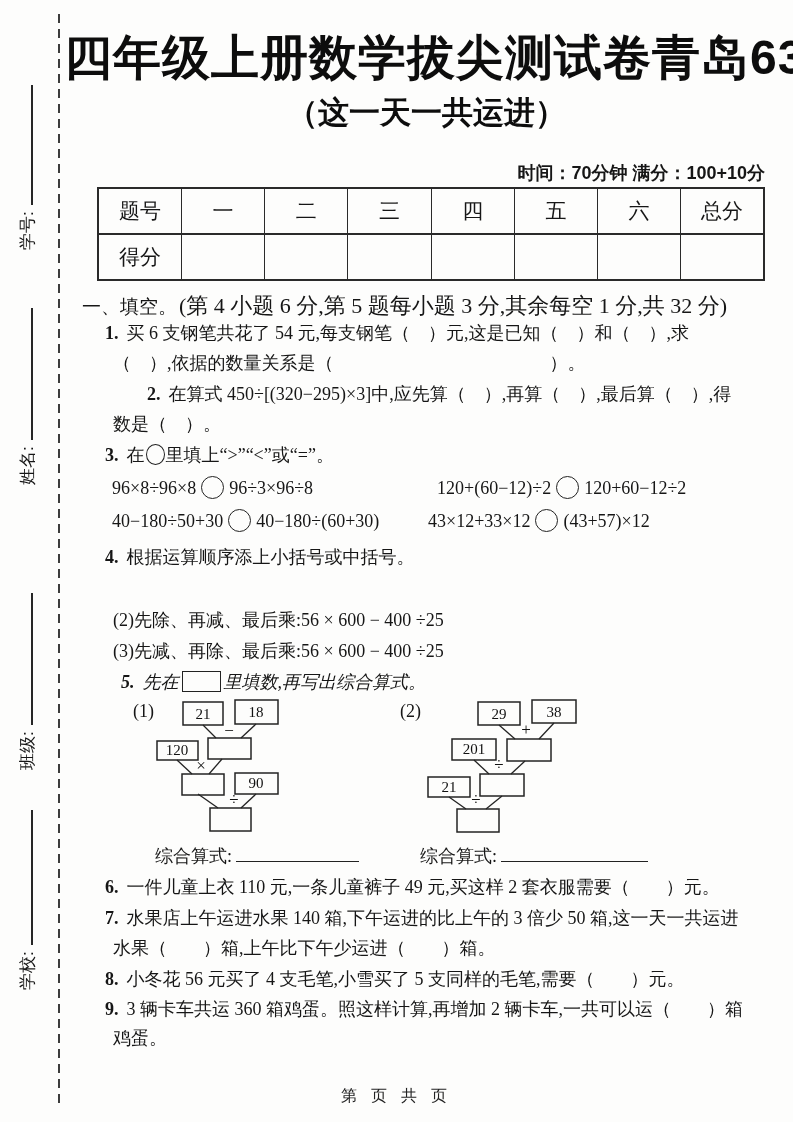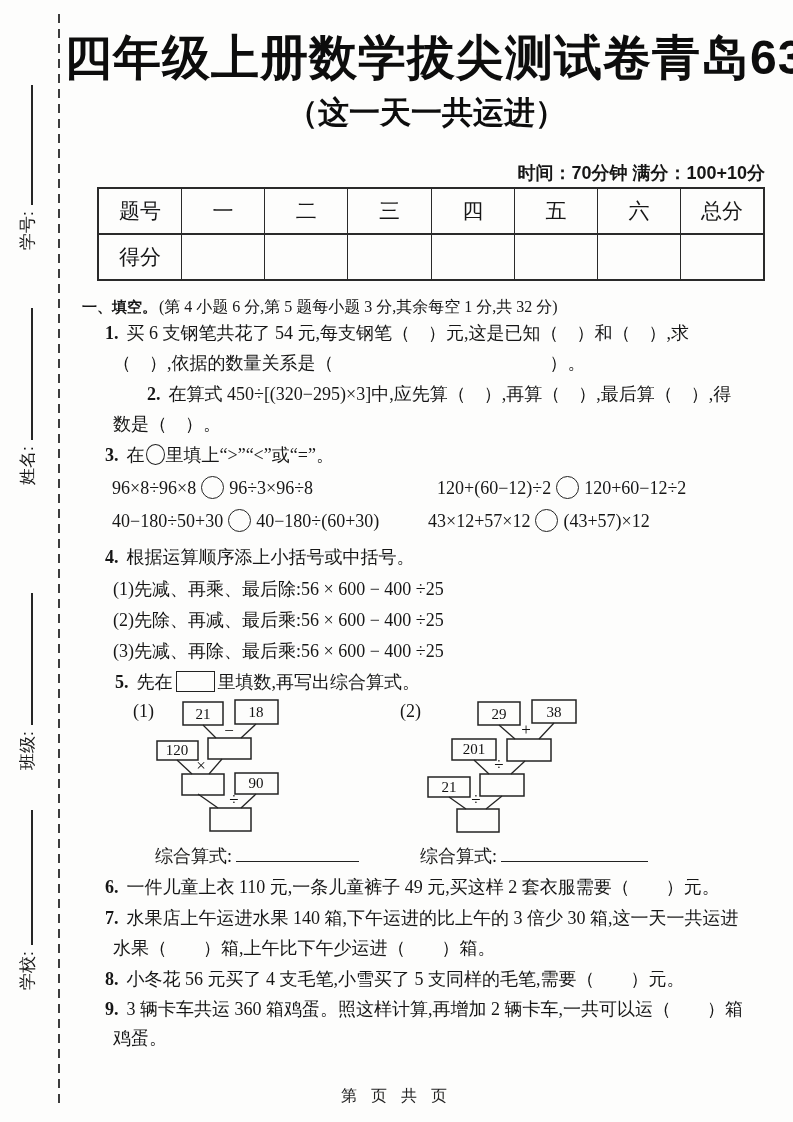--- a/index.html
+++ b/index.html
@@ -24,22 +24,22 @@
   table.score { position:absolute; left:97px; top:187px; width:668px;
                 border-collapse:collapse; table-layout:fixed;
                 border:2.5px solid #2a2a2a; }
   table.score td { border:1.6px solid #2a2a2a; height:44px; text-align:center;
                    font-size:21px; padding:0; }
   table.score tr:first-child td { border-bottom:2.2px solid #2a2a2a; }
 
   
   .qline { font-size:18px; line-height:22px; }
   .qnum  { font-weight:bold; margin-right:8px; }
-  .sec-title { font-weight:bold; font-size:15px; }
-  .sec-note  { font-size:16px; margin-left:2px; }
+  .sec-title { font-weight:normal; font-size:19px; }
+  .sec-note  { font-size:22px; margin-left:2px; }
 
   .cmp-circle { display:inline-block; width:21px; height:21px; border:1.6px solid #222;
                 border-radius:50%; vertical-align:-5px; margin:0 5px; }
   .sm-circle  { display:inline-block; width:17px; height:19px; border:1.4px solid #222;
                 border-radius:50%; vertical-align:-4px; margin:0 1px; }
   .inline-rect{ display:inline-block; width:37px; height:19px; border:1.5px solid #222;
                 vertical-align:-4px; margin:0 3px; }
   .write-line { display:inline-block; height:14px; border-bottom:1.8px solid #222;
                 vertical-align:baseline; margin-left:4px; }
 
@@ -134,31 +134,30 @@
   <div class="abs qline" style="left:112px; top:476px;">
     <span>96×8÷96×8</span><span class="cmp-circle"></span><span>96÷3×96÷8</span>
   </div>
   <div class="abs qline" style="left:437px; top:476px;">
     <span>120+(60−12)÷2</span><span class="cmp-circle"></span><span>120+60−12÷2</span>
   </div>
   <div class="abs qline" style="left:112px; top:509px;">
     <span>40−180÷50+30</span><span class="cmp-circle"></span><span>40−180÷(60+30)</span>
   </div>
   <div class="abs qline" style="left:428px; top:509px;">
-    <span>43×12+57×12</span><span class="cmp-circle"></span><span>(43+57)×12</span>
+    <span>43×12+33×12</span><span class="cmp-circle"></span><span>(43+57)×12</span>
   </div>
 
   <div class="abs qline" style="left:105px; top:546px;">
     <span class="qnum">4.</span><span>根据运算顺序添上小括号或中括号。</span>
   </div>
-  <div class="abs qline" style="left:113px; top:578px;">(1)先减、再乘、最后除:56 × 600 − 400 ÷25</div>
   <div class="abs qline" style="left:113px; top:609px;">(2)先除、再减、最后乘:56 × 600 − 400 ÷25</div>
   <div class="abs qline" style="left:113px; top:640px;">(3)先减、再除、最后乘:56 × 600 − 400 ÷25</div>
 
-  <div class="abs qline" style="left:115px; top:671px;">
+  <div class="abs qline" style="left:121px; top:671px;font-style:italic;">
     <span class="qnum">5.</span><span>先在</span><span class="inline-rect"></span><span>里填数,再写出综合算式。</span>
   </div>
 
   <div class="abs qline" style="left:133px; top:700px;">(1)</div>
   <svg class="tree" style="left:130px; top:697px;" width="150" height="138" viewBox="0 0 150 138">
     <line x1="73" y1="28" x2="86" y2="41"></line>
       <line x1="126" y1="27" x2="111" y2="41"></line>
     <line x1="47" y1="63" x2="62" y2="77"></line>
       <line x1="92" y1="62" x2="79" y2="77"></line>
     <line x1="68" y1="97" x2="88" y2="111"></line>
@@ -208,21 +207,21 @@
   </div>
   <div class="abs qline" style="left:420px; top:845px;">
     <span>综合算式:</span><span class="write-line" style="width:147px;"></span>
   </div>
 
   <div class="abs qline" style="left:105px; top:876px;text-align:center;">
     <span class="qnum">6.</span><span>一件儿童上衣 110 元,一条儿童裤子 49 元,买这样 2 套衣服需要（　　）元。</span>
   </div>
 
   <div class="abs qline" style="left:105px; top:907px;">
-    <span class="qnum">7.</span><span>水果店上午运进水果 140 箱,下午运进的比上午的 3 倍少 30 箱,这一天一共运进</span>
+    <span class="qnum">7.</span><span>水果店上午运进水果 140 箱,下午运进的比上午的 3 倍少 50 箱,这一天一共运进</span>
   </div>
   <div class="abs qline" style="left:113px; top:937px;">
     <span>水果（　　）箱,上午比下午少运进（　　）箱。</span>
   </div>
 
   <div class="abs qline" style="left:105px; top:968px;">
     <span class="qnum">8.</span><span>小冬花 56 元买了 4 支毛笔,小雪买了 5 支同样的毛笔,需要（　　）元。</span>
   </div>
 
   <div class="abs qline" style="left:105px; top:998px;">

